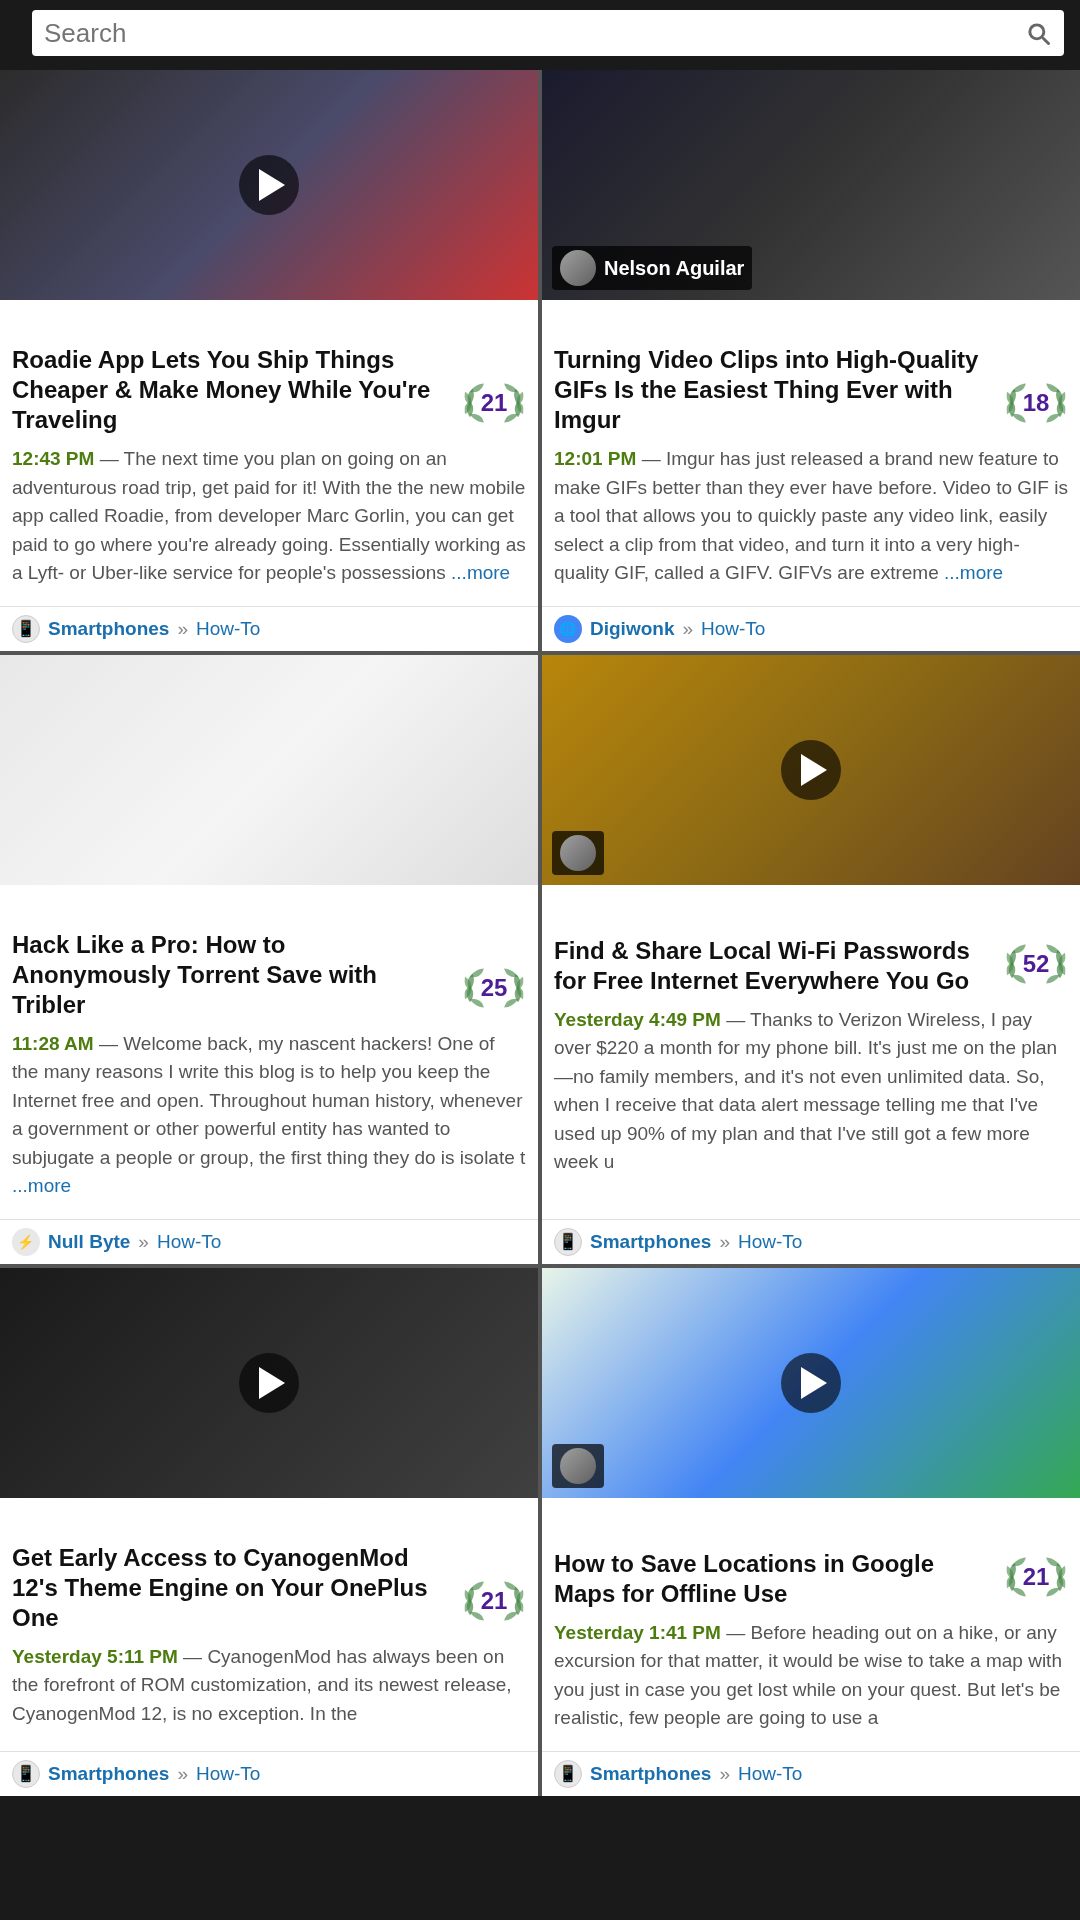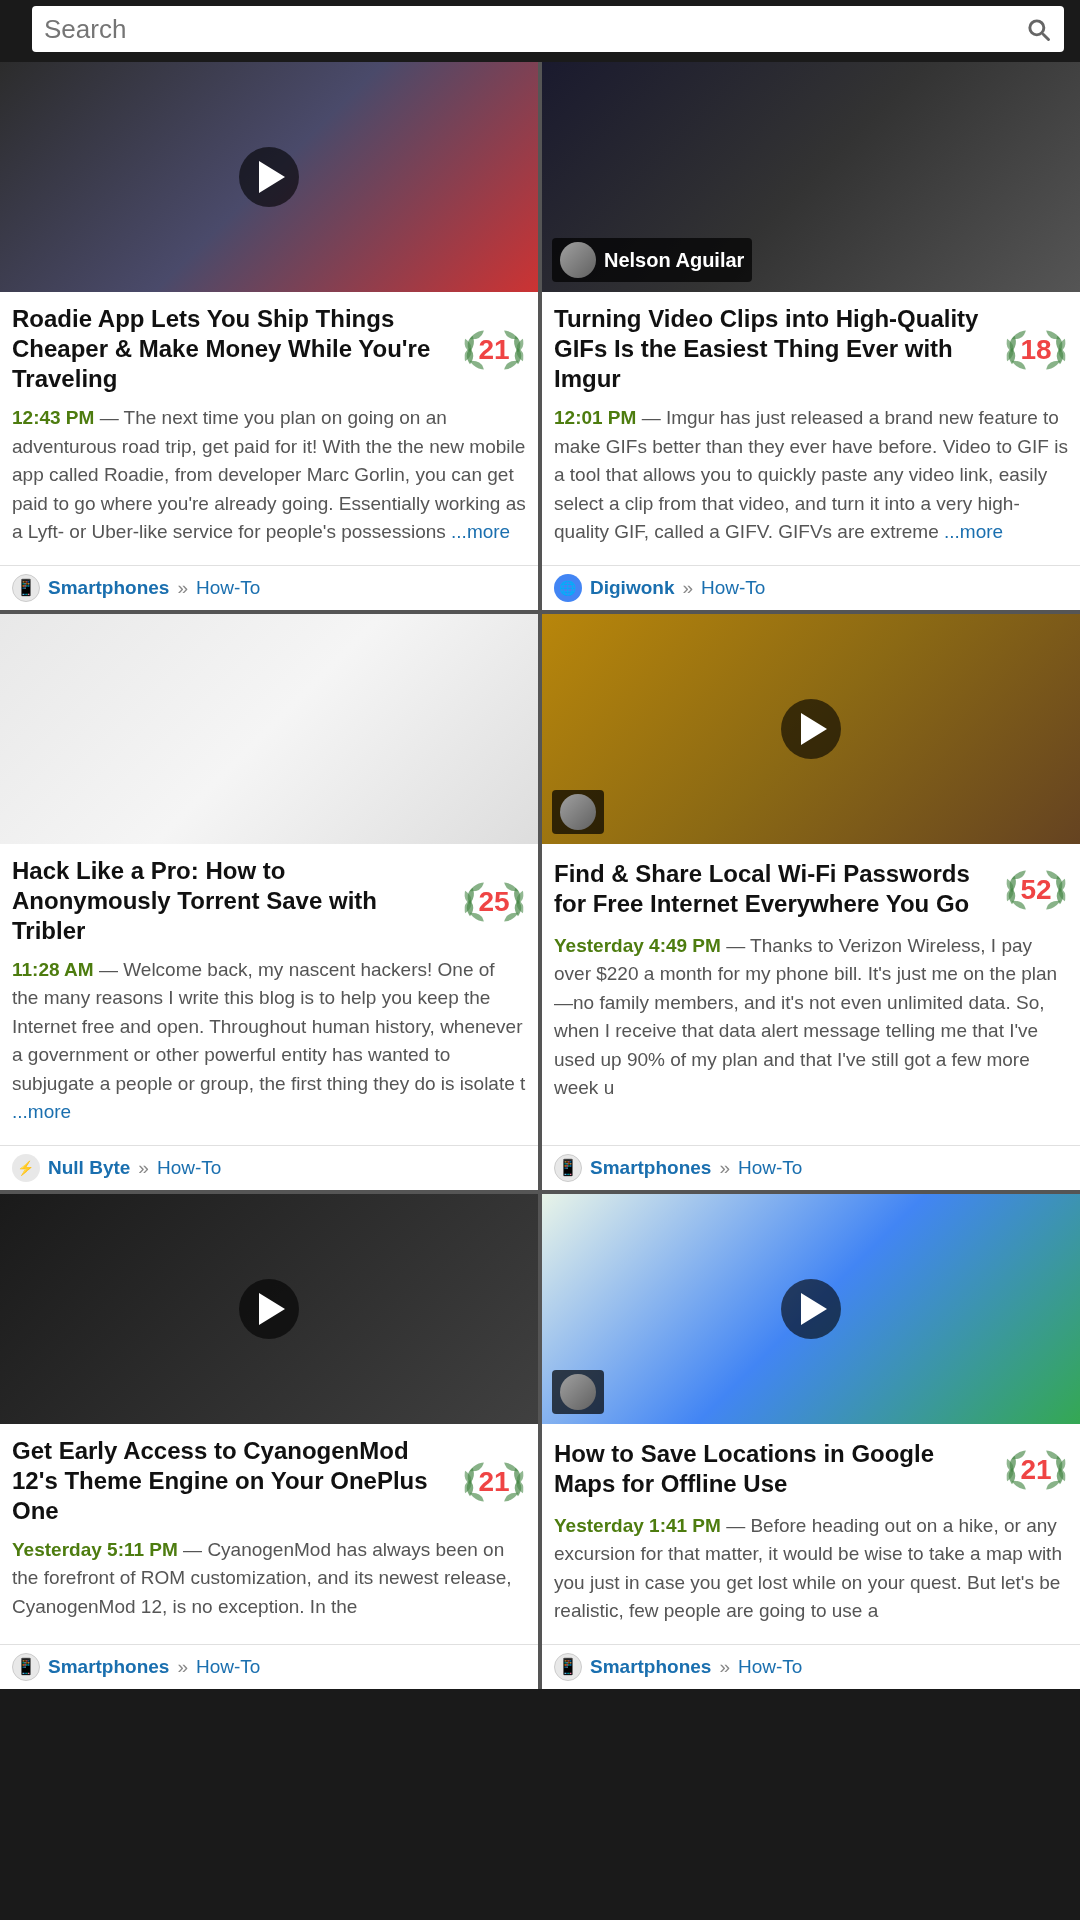--- a/index.html
+++ b/index.html
@@ -3,24 +3,24 @@
   <meta charset="utf-8">
   <meta name="viewport" content="width=1080">
   <style>
     * { margin: 0; padding: 0; box-sizing: border-box; }
     body { font-family: Arial, sans-serif; background: #1a1a1a; width: 1080px; }
 
     
     #header {
       background: #1a1a1a;
       display: flex;
-      align-items: flex-end;
+      align-items: flex-start;
       padding: 10px 16px;
       gap: 16px;
-      height: 62px;
+      height: 70px;
     }
     #logo {
       color: white;
       font-size: 38px;
       font-weight: bold;
       font-family: Georgia, serif;
       white-space: nowrap;
     }
     #search-bar {
       display: flex;
@@ -116,24 +116,25 @@
       font-weight: bold;
     }
     .card-body {
       padding: 12px 12px 8px;
       flex: 1;
       display: flex;
       flex-direction: column;
     }
     .card-title-row {
       display: flex;
-      align-items: center;
+      align-items: flex-end;
       justify-content: space-between;
       gap: 24px;
       margin-bottom: 10px;
+      margin-top: 33px;
     }
     .card-title {
       font-size: 24px;
       font-weight: bold;
       color: #111;
       line-height: 1.25;
       flex: 1;
     }
     .score-badge {
       display: flex;
@@ -149,23 +150,23 @@
     }
     .score-wreath svg {
       width: 64px;
       height: 64px;
     }
     .score-number {
       position: absolute;
       top: 50%;
       left: 50%;
       transform: translate(-50%, -50%);
-      font-size: 28px;
+      font-size: 24px;
       font-weight: bold;
-      color: #ef4444;
+      color: #4c1d95;
     }
     .card-meta {
       font-size: 19px;
       color: #555;
       line-height: 1.5;
       flex: 1;
       margin-bottom: 10px;
     }
     .card-timestamp {
       font-weight: bold;

